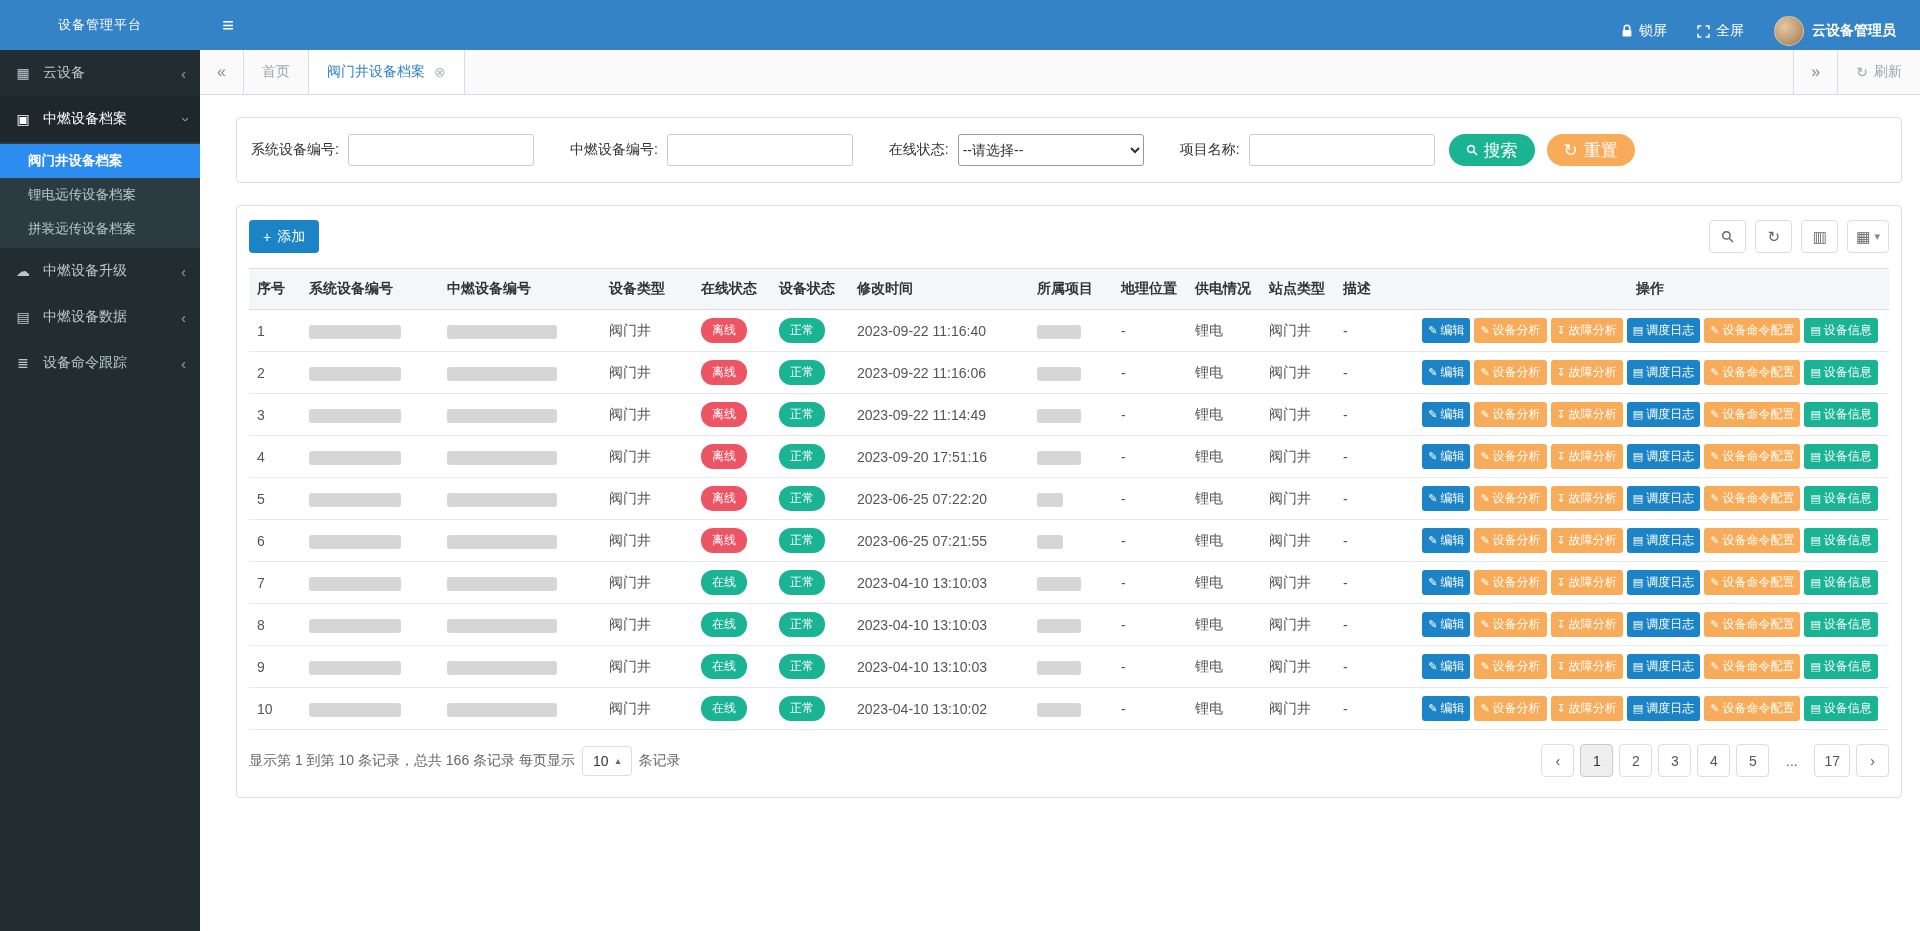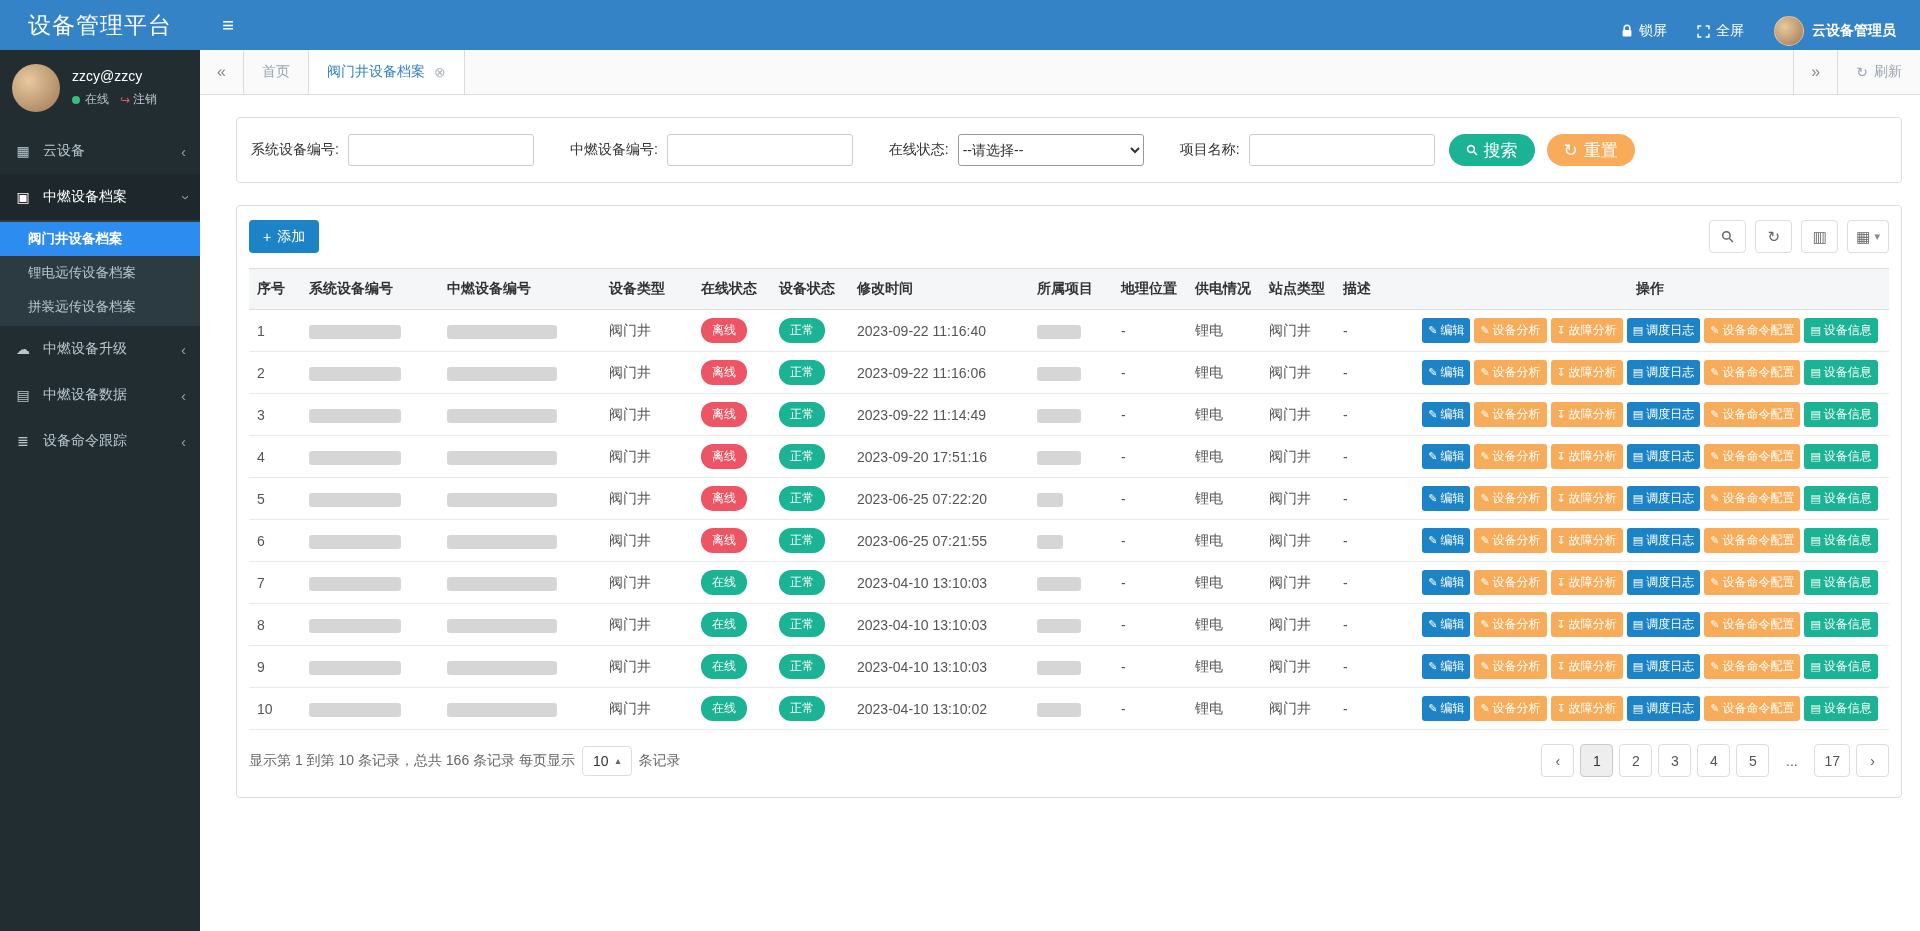--- a/index.html
+++ b/index.html
@@ -2,21 +2,21 @@
 <html><head>
 <meta charset="utf-8">
 <style>
   * { margin:0; padding:0; box-sizing:border-box; font-family:inherit; }
   html,body { width:1920px; height:931px; }
   body { font-family:"Liberation Sans","DejaVu Sans",sans-serif; font-size:14px; color:#333; background:#fff; overflow:hidden; }
   .app { width:1920px; height:931px; display:flex; flex-direction:column; }
 
   
   .topbar { flex:0 0 50px; background:#3583c7; color:#fff; display:flex; align-items:stretch; }
-  .brand { width:200px; display:flex; align-items:center; justify-content:center; font-size:23px; letter-spacing:1px; }
+  .brand { width:200px; display:flex; align-items:center; justify-content:center; font-size:13px; letter-spacing:1px; }
   .hamburger { width:56px; display:flex; align-items:center; justify-content:center; font-size:20px; cursor:pointer; }
   .topbar-right { margin-left:auto; display:flex; align-items:center; gap:30px; padding-right:24px;margin-top:12px; }
   .top-link { display:flex; align-items:center; gap:6px; font-size:14px; cursor:pointer; }
   .top-user { display:flex; align-items:center; gap:8px; font-weight:bold; font-size:14px; cursor:pointer; }
   .avatar-sm { width:30px; height:30px; border-radius:50%; background:radial-gradient(circle at 35% 35%, #e8c9a0, #9c7752); border:1px solid rgba(255,255,255,.4); }
   .svg-ic { display:inline-flex; align-items:center; }
 
   
   .body { flex:1; display:flex; min-height:0; }
   .sidebar { flex:0 0 200px; background:#222d32; color:#b8c7ce; }
@@ -139,34 +139,20 @@
       <div class="top-user">
         <span class="avatar-sm"></span>
         <span>云设备管理员</span>
       </div>
     </div>
   </header>
 
   <div class="body">
 
     <aside class="sidebar">
-      <div class="user-panel">
-        <div class="avatar"></div>
-        <div class="user-info">
-          <div class="user-name">zzcy@zzcy</div>
-          <div class="user-status">
-            <span class="dot"></span>
-            <span>在线</span>
-            <span class="logout">
-              <span class="logout-ic">↪</span>
-              <span>注销</span>
-            </span>
-          </div>
-        </div>
-      </div>
       <nav class="menu">
         <div class="menu-item">
           <span class="mi-icon">▦</span>
           <span class="mi-label">云设备</span>
           <span class="mi-chevron">‹</span>
         </div>
         <div class="menu-item parent-open">
           <span class="mi-icon">▣</span>
           <span class="mi-label">中燃设备档案</span>
           <span class="mi-chevron rot-down">‹</span>

